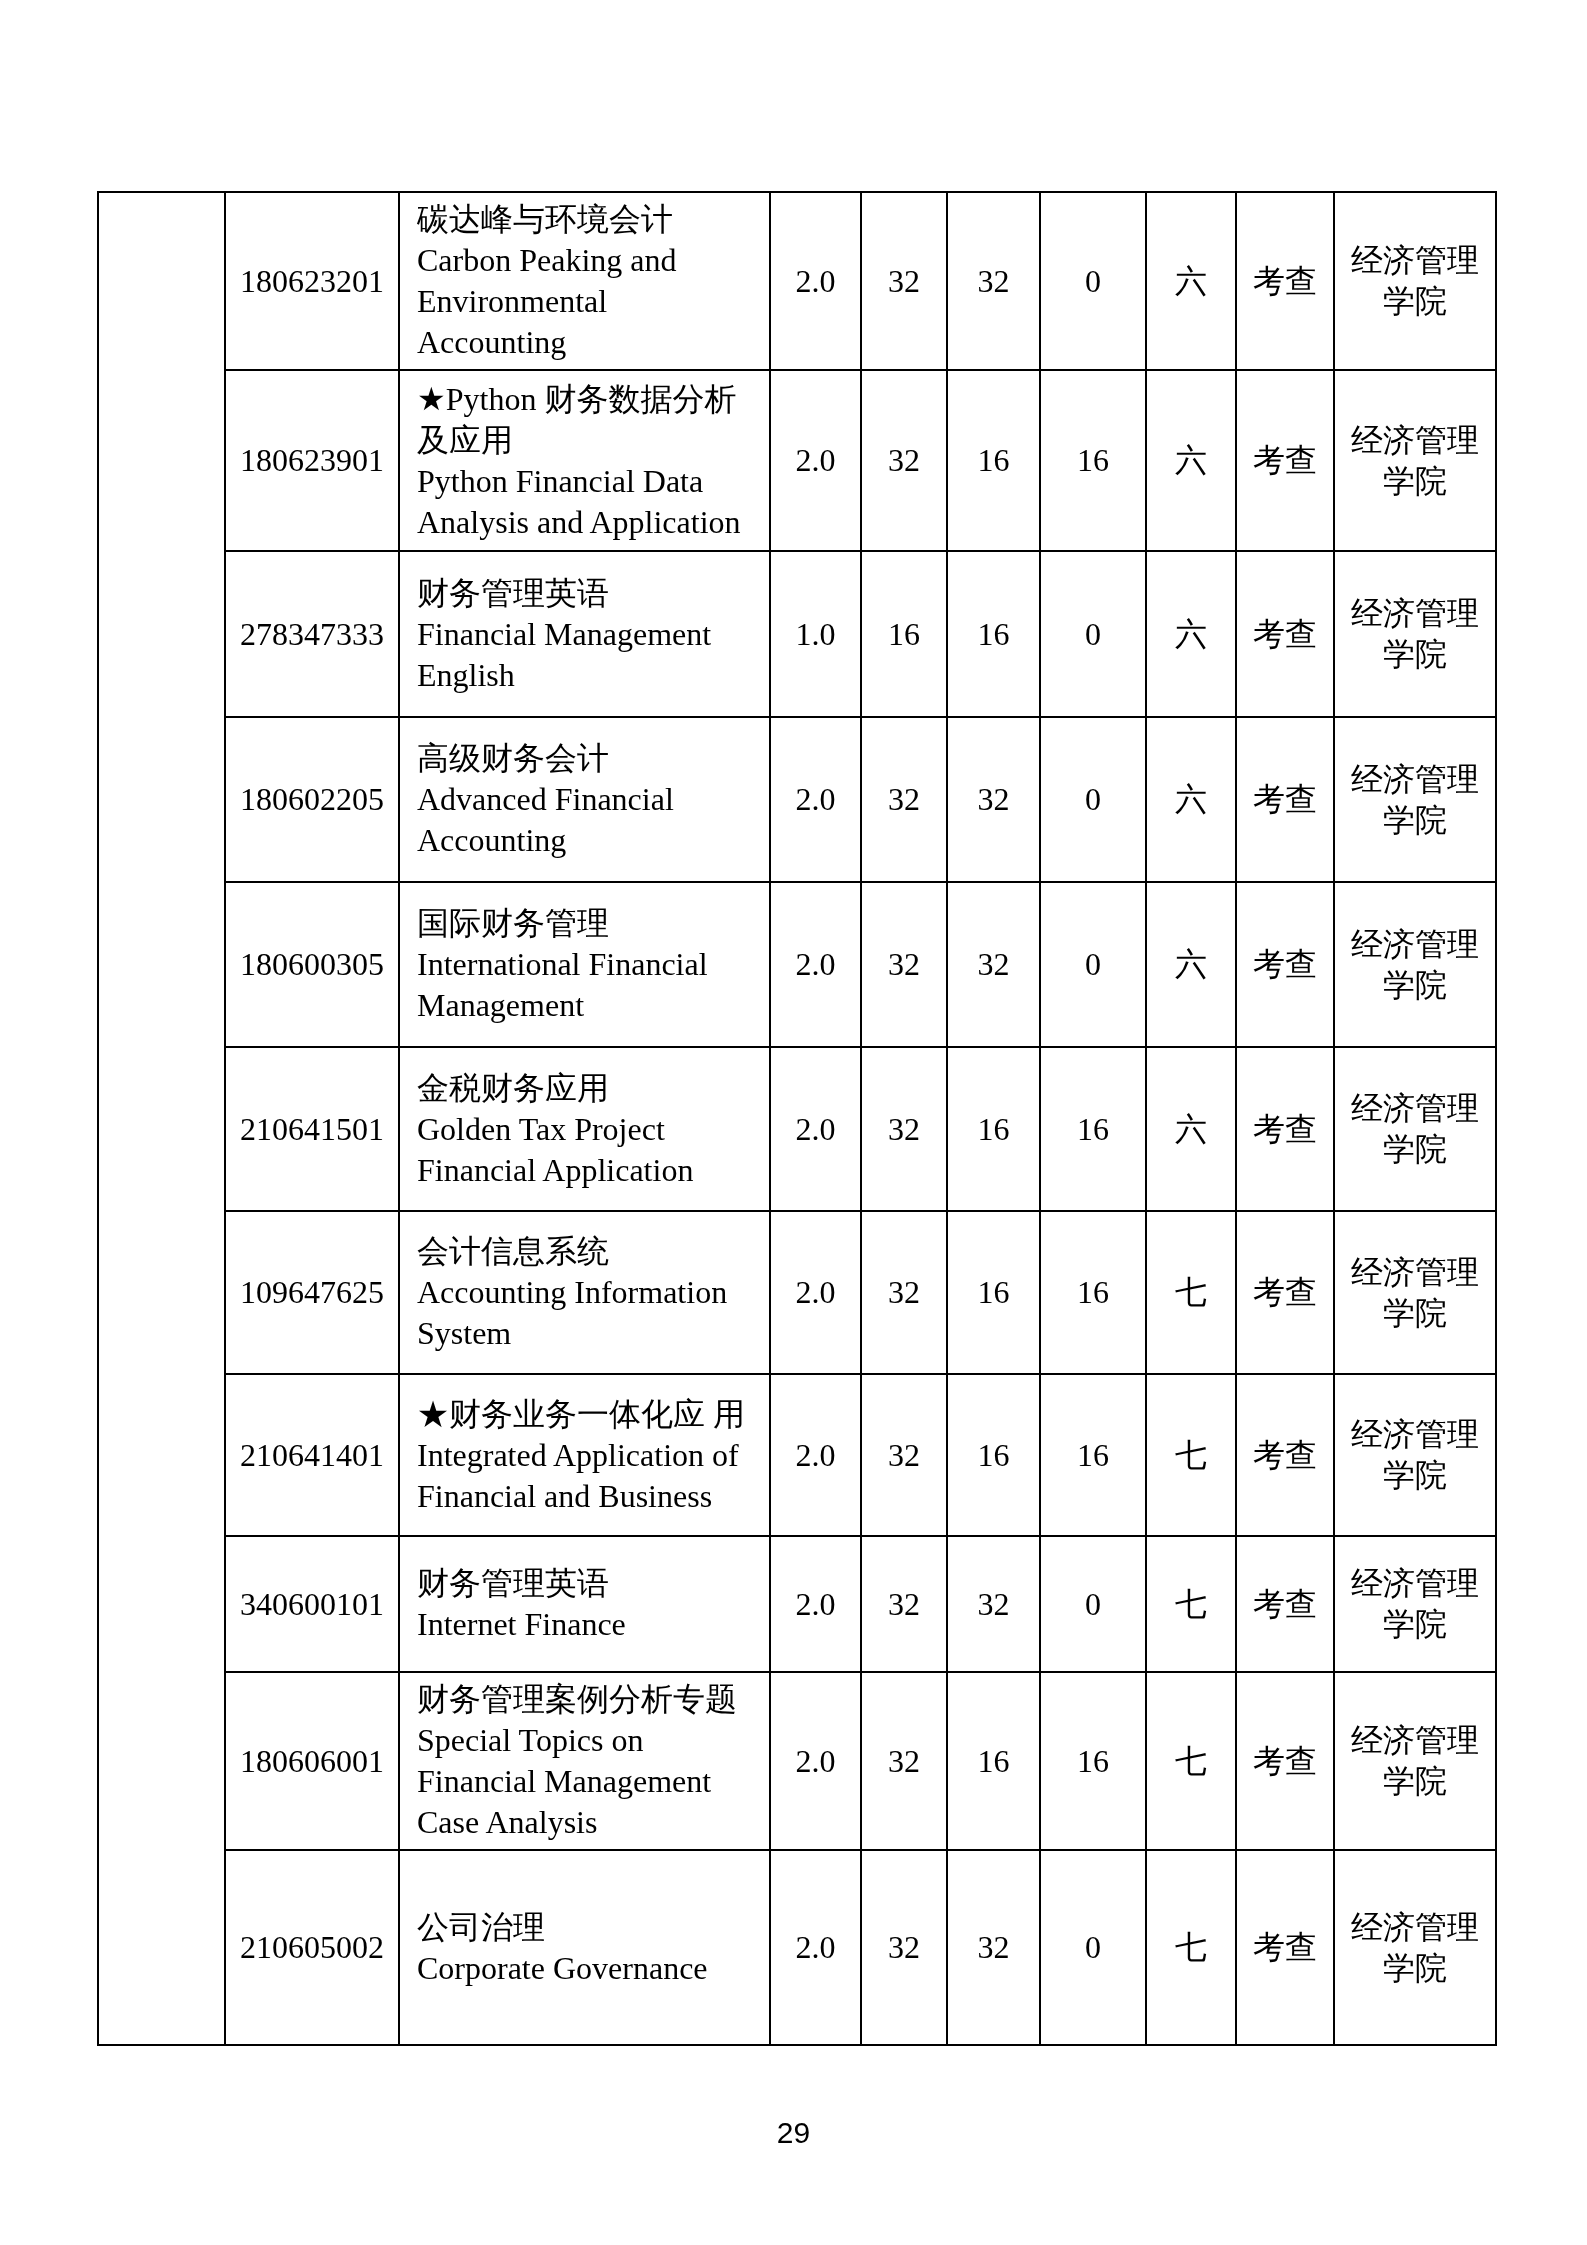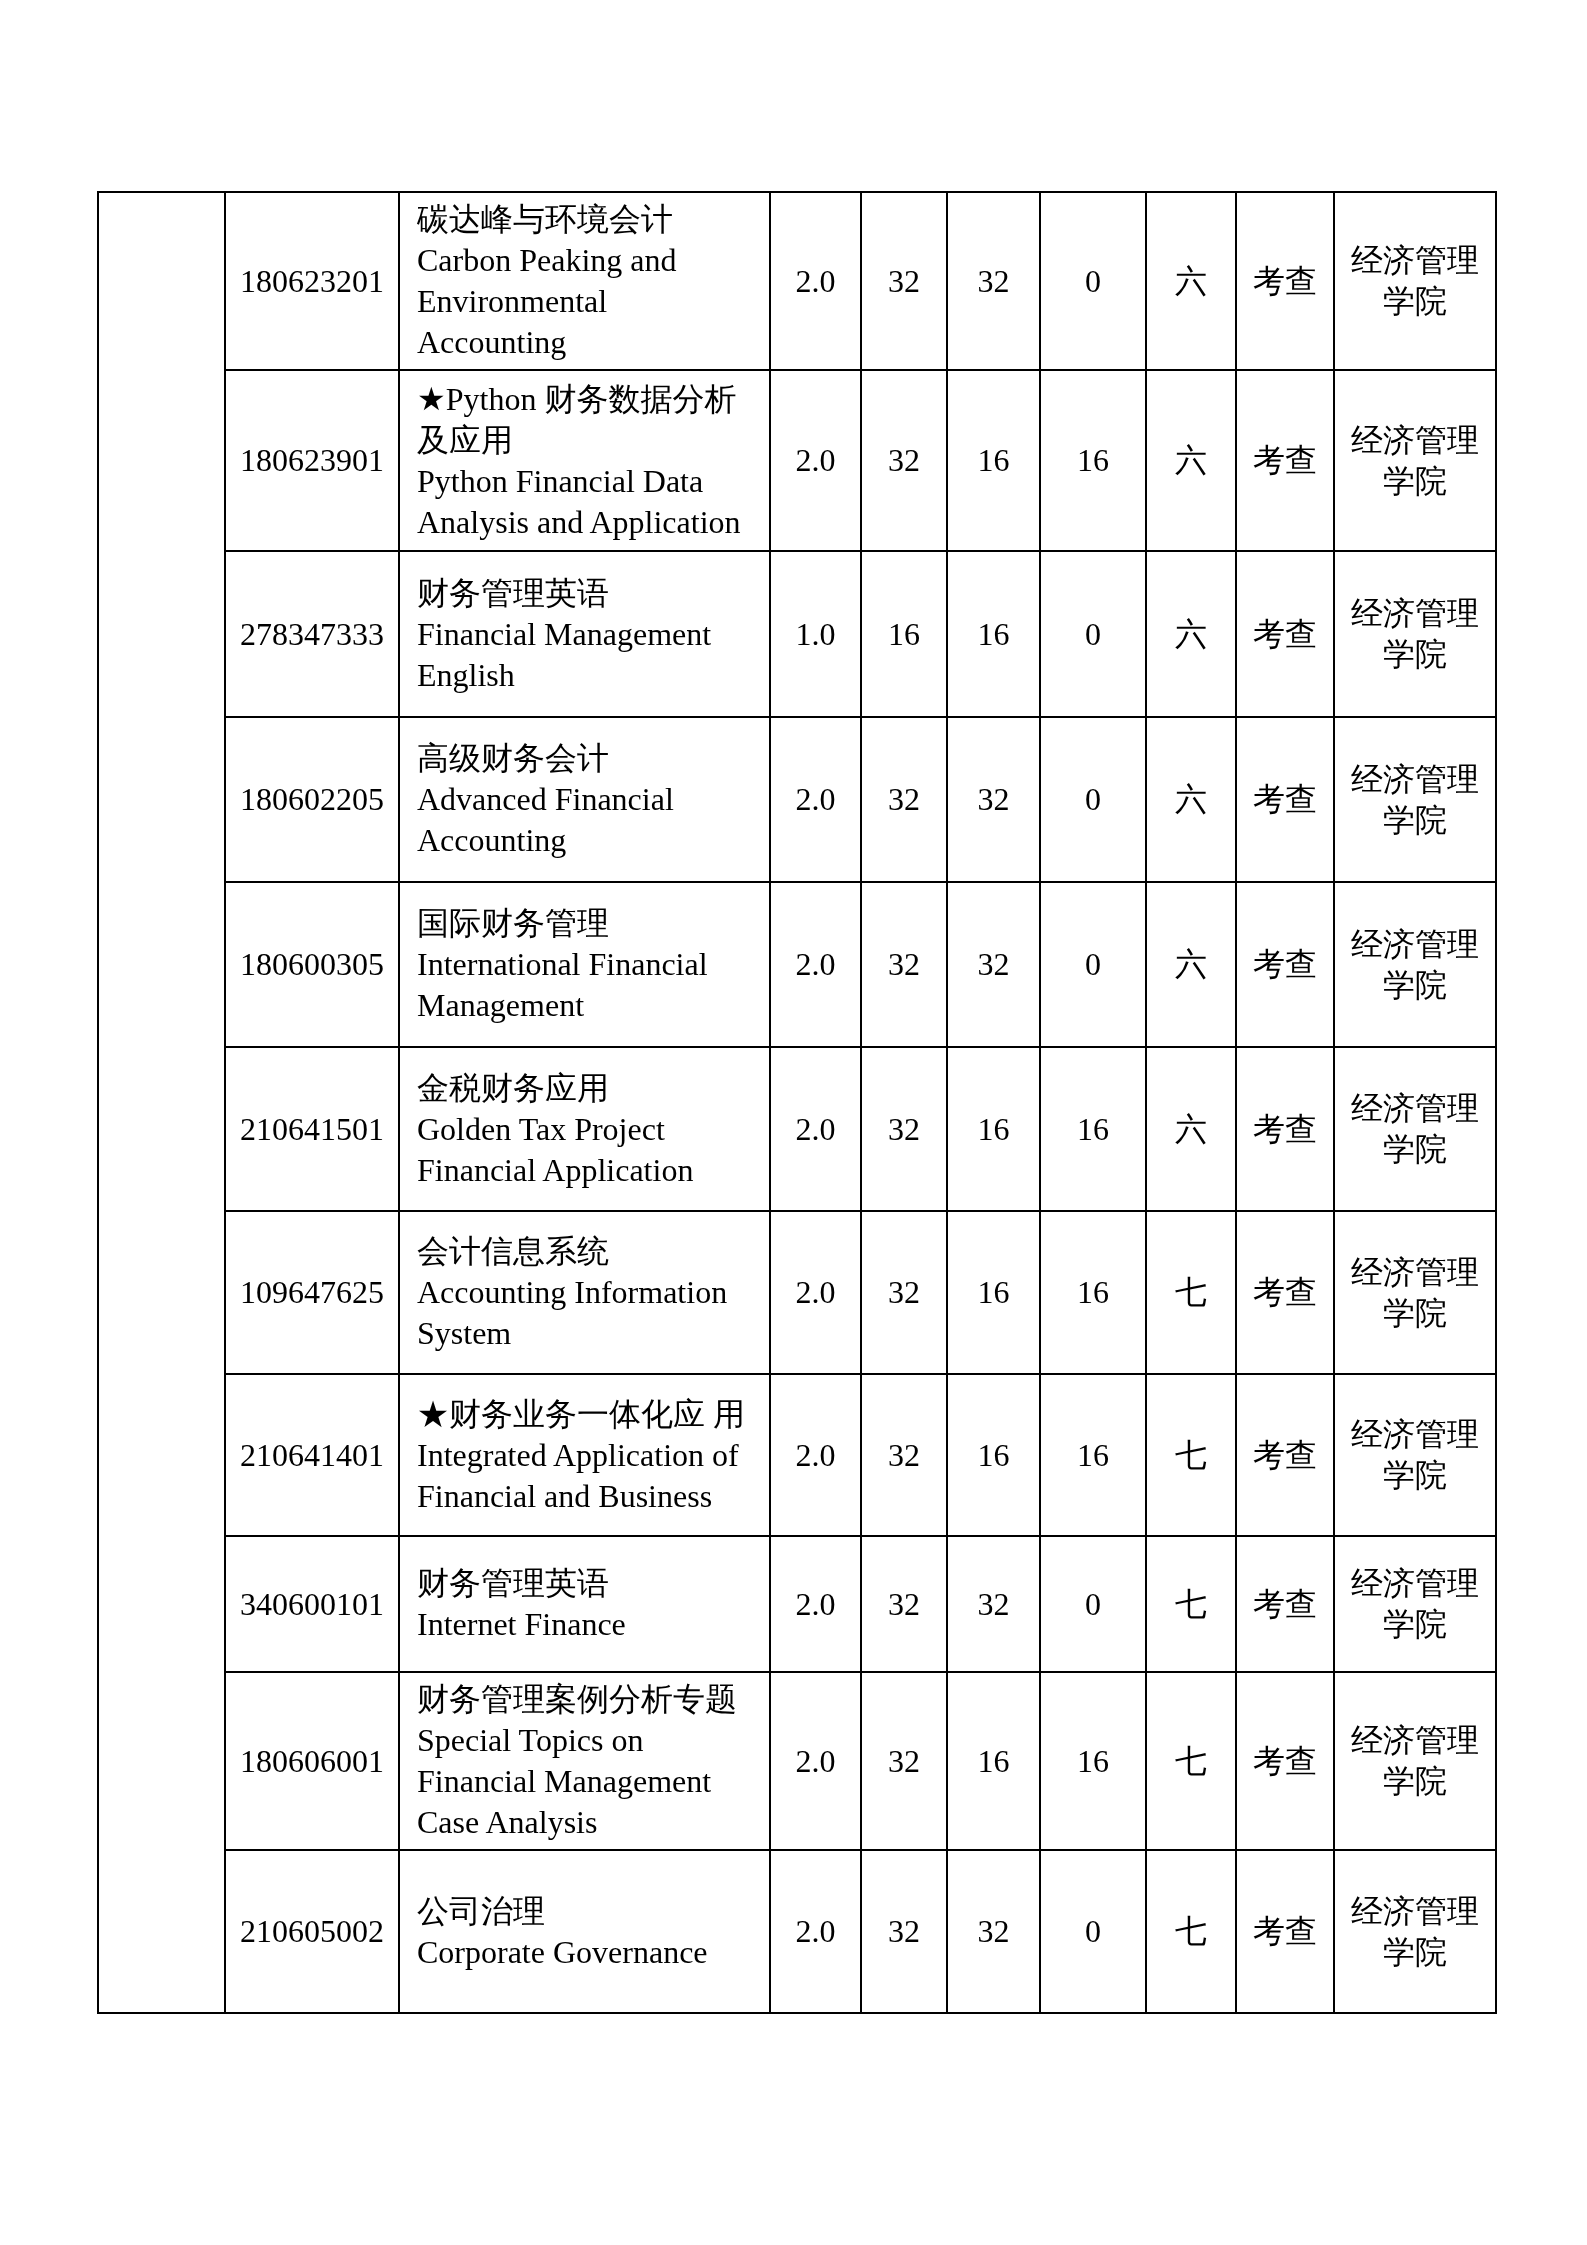--- a/index.html
+++ b/index.html
@@ -34,21 +34,21 @@
   #course-table tr:nth-child(1)  { height: 175px; }
   #course-table tr:nth-child(2)  { height: 181px; }
   #course-table tr:nth-child(3)  { height: 166px; }
   #course-table tr:nth-child(4)  { height: 165px; }
   #course-table tr:nth-child(5)  { height: 165px; }
   #course-table tr:nth-child(6)  { height: 164px; }
   #course-table tr:nth-child(7)  { height: 163px; }
   #course-table tr:nth-child(8)  { height: 162px; }
   #course-table tr:nth-child(9)  { height: 136px; }
   #course-table tr:nth-child(10) { height: 176px; }
-  #course-table tr:nth-child(11) { height: 163px; border-radius: 29px; }
+  #course-table tr:nth-child(11) { height: 195px; border-radius: 29px; }
 
   .c-empty {
     background: #ffffff;
   }
   .c-code {
     text-align: center;
     padding: 0 0;
   }
   .c-name {
     text-align: left;
@@ -269,13 +269,14 @@
     <td class="c-num">32</td>
     <td class="c-num">32</td>
     <td class="c-num">0</td>
     <td class="c-num">七</td>
     <td class="c-num">考查</td>
     <td class="c-college">经济管理
 学院</td>
   </tr>
       </tbody>
   </table>
+  <div id="page-number">29</div>
 </div>
 
 </body></html>

